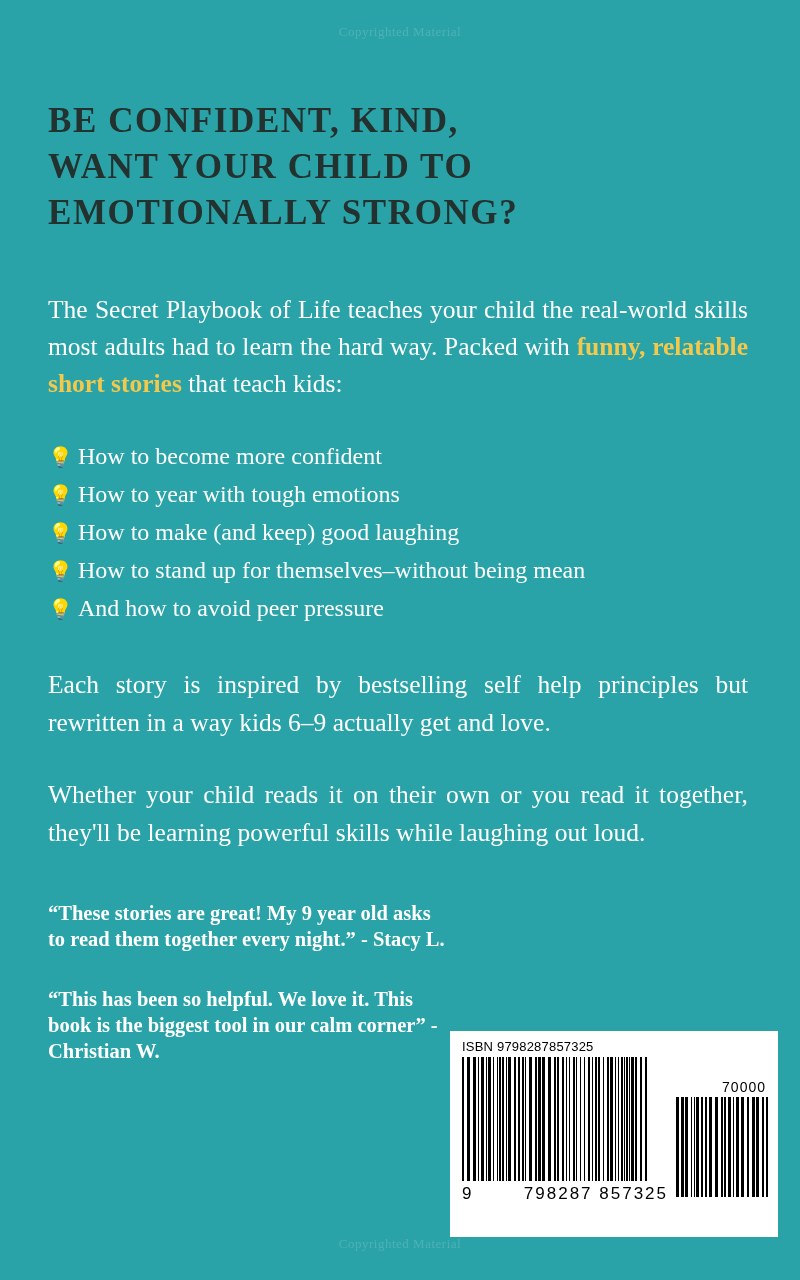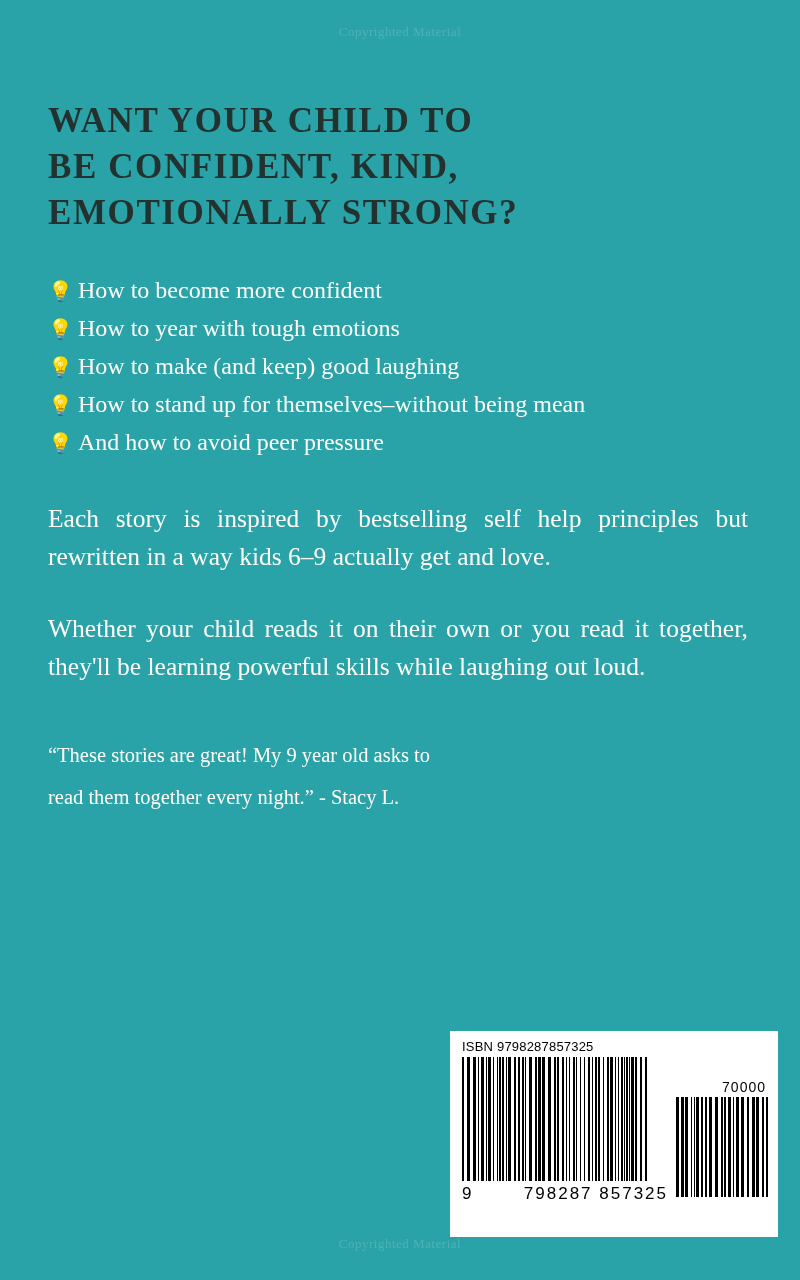--- a/index.html
+++ b/index.html
@@ -110,22 +110,23 @@
   .para.p2 { padding-top: 34px; }
 
   .quotes {
     padding-top: 48px;
     width: 400px;
   }
   .quote {
     margin: 0 0 34px 0;
     font-family: "Liberation Serif", serif;
     font-size: 20.5px;
-    line-height: 42px;
+    line-height: 26px;
     color: #ffffff;
+    font-weight: bold;
   }
 
   
   .barcode-box {
     position: absolute;
     right: 22px;
     bottom: 43px;
     width: 328px;
     height: 206px;
     background: #ffffff;
@@ -180,25 +181,26 @@
 <body>
 
 <div class="page">
 
   <div class="watermark top">Copyrighted Material</div>
   <div class="watermark bottom">Copyrighted Material</div>
 
   <div class="content">
 
     <h1 class="headline">
+      <span class="l">be confident, kind,</span>
       <span class="l">Want your child to</span>
-      <span class="l">be confident, kind,</span>
       <span class="l">emotionally strong?</span>
     </h1>
 
+    <p class="intro"><span>The Secret Playbook of Life teaches your child the real-world skills most adults had to learn the hard way. Packed with </span><span class="accent">funny, relatable short stories</span><span> that teach kids:</span></p>
 
     <ul class="bullets">
       <li>
         <span class="bulb">💡</span>
         <span class="btext">How to become more confident</span>
       </li>
       <li>
         <span class="bulb">💡</span>
         <span class="btext">How to year with tough emotions</span>
       </li>
@@ -214,20 +216,21 @@
         <span class="bulb">💡</span>
         <span class="btext">And how to avoid peer pressure</span>
       </li>
     </ul>
 
     <p class="para p1">Each story is inspired by bestselling self help principles but rewritten in a way kids 6–9 actually get and love.</p>
     <p class="para p2">Whether your child reads it on their own or you read it together, they'll be learning powerful skills while laughing out loud.</p>
 
     <div class="quotes">
       <p class="quote">“These stories are great!  My 9 year old asks to read them together every night.” - Stacy L.</p>
+      <p class="quote">“This has been so helpful. We love it. This book is the biggest tool in our calm corner” - Christian W.</p>
     </div>
 
   </div>
 
   <div class="barcode-box">
     <div class="isbn-text">ISBN 9798287857325</div>
     <div class="bars-row">
       <div class="ean">
         <div class="barlines" id="ean-bars">
             <span style="width:2px;background:#000;"></span>

